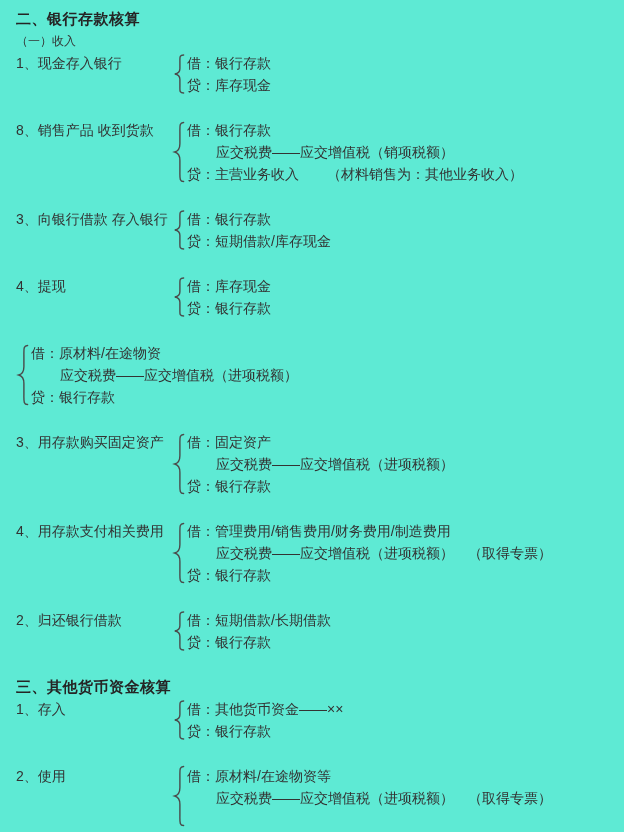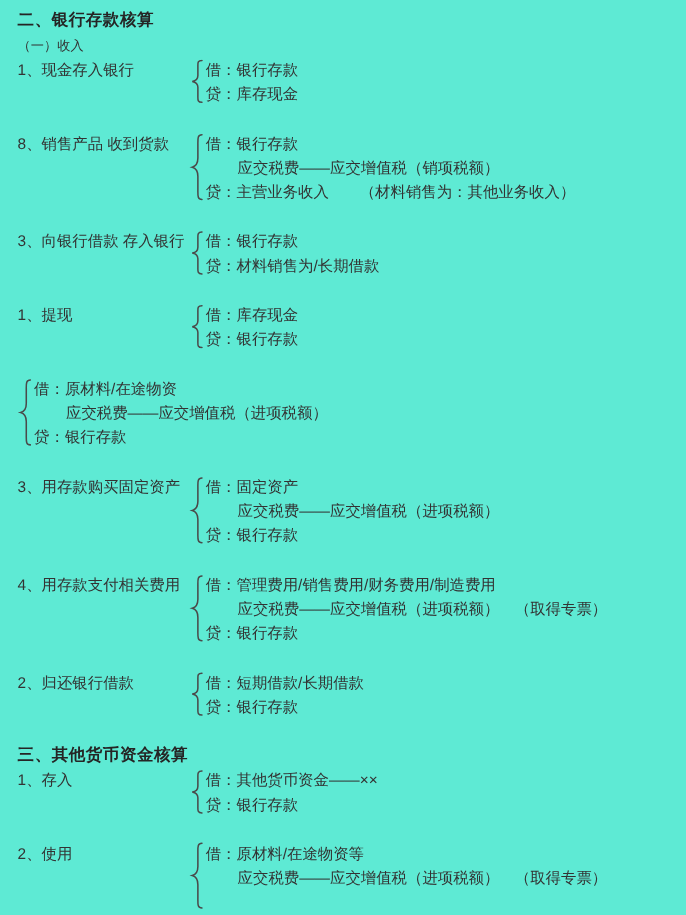--- a/index.html
+++ b/index.html
@@ -102,27 +102,27 @@
 
   <div class="entry">
     <div class="entry-label">3、向银行借款 存入银行</div>
     <div class="brace brace-2">
       <svg viewBox="0 0 14 60" preserveAspectRatio="none" aria-hidden="true">
           <path d="M12.5 1.5 C8 1.5 8.5 5 8.5 10 L8.5 22 C8.5 27 7 29 3 30 C7 31 8.5 33 8.5 38 L8.5 50 C8.5 55 8 58.5 12.5 58.5"></path>
         </svg>
     </div>
     <div class="entry-lines">
       <div class="line">借：银行存款</div>
-      <div class="line">贷：材料销售为/长期借款</div>
-    </div>
-  </div>
-
-
-  <div class="entry">
-    <div class="entry-label">1、提现</div>
+      <div class="line">贷：短期借款/库存现金</div>
+    </div>
+  </div>
+
+
+  <div class="entry">
+    <div class="entry-label">4、提现</div>
     <div class="brace brace-2">
       <svg viewBox="0 0 14 60" preserveAspectRatio="none" aria-hidden="true">
           <path d="M12.5 1.5 C8 1.5 8.5 5 8.5 10 L8.5 22 C8.5 27 7 29 3 30 C7 31 8.5 33 8.5 38 L8.5 50 C8.5 55 8 58.5 12.5 58.5"></path>
         </svg>
     </div>
     <div class="entry-lines">
       <div class="line">借：库存现金</div>
       <div class="line">贷：银行存款</div>
     </div>
   </div>

